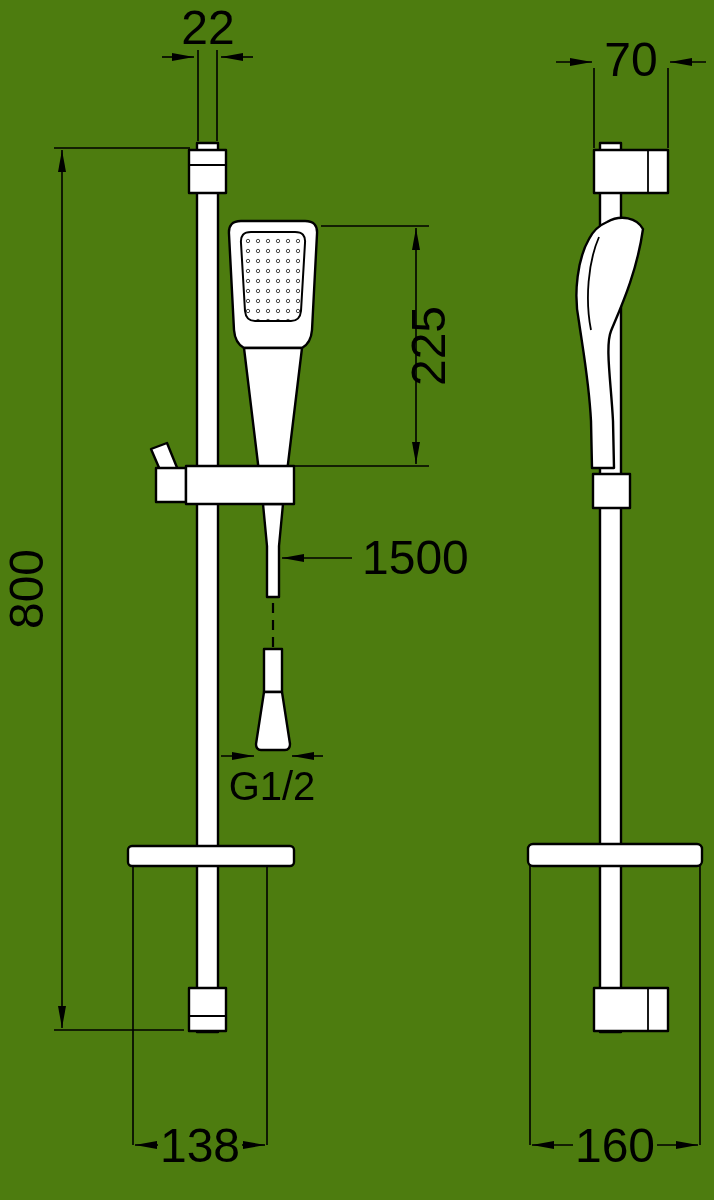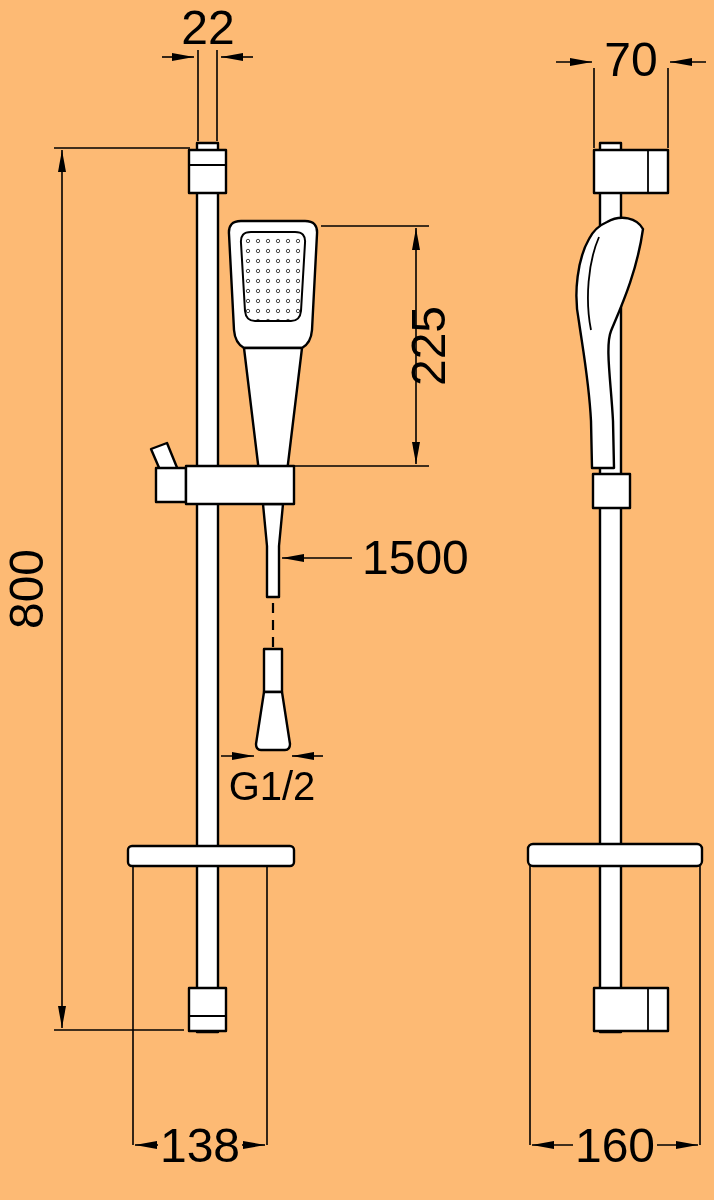--- a/index.html
+++ b/index.html
@@ -3,21 +3,21 @@
 <meta charset="utf-8">
 <style>
   html, body {
     margin: 0;
     padding: 0;
     background: #ffffff;
   }
   .page {
     width: 714px;
     height: 1200px;
-    background: #fdba74;
+    background: #4d7c0f;
     position: relative;
     overflow: hidden;
   }
   svg { display: block; }
   .outline {
     fill: #ffffff;
     stroke: #000000;
     stroke-width: 2.4;
     stroke-linejoin: round;
   }

